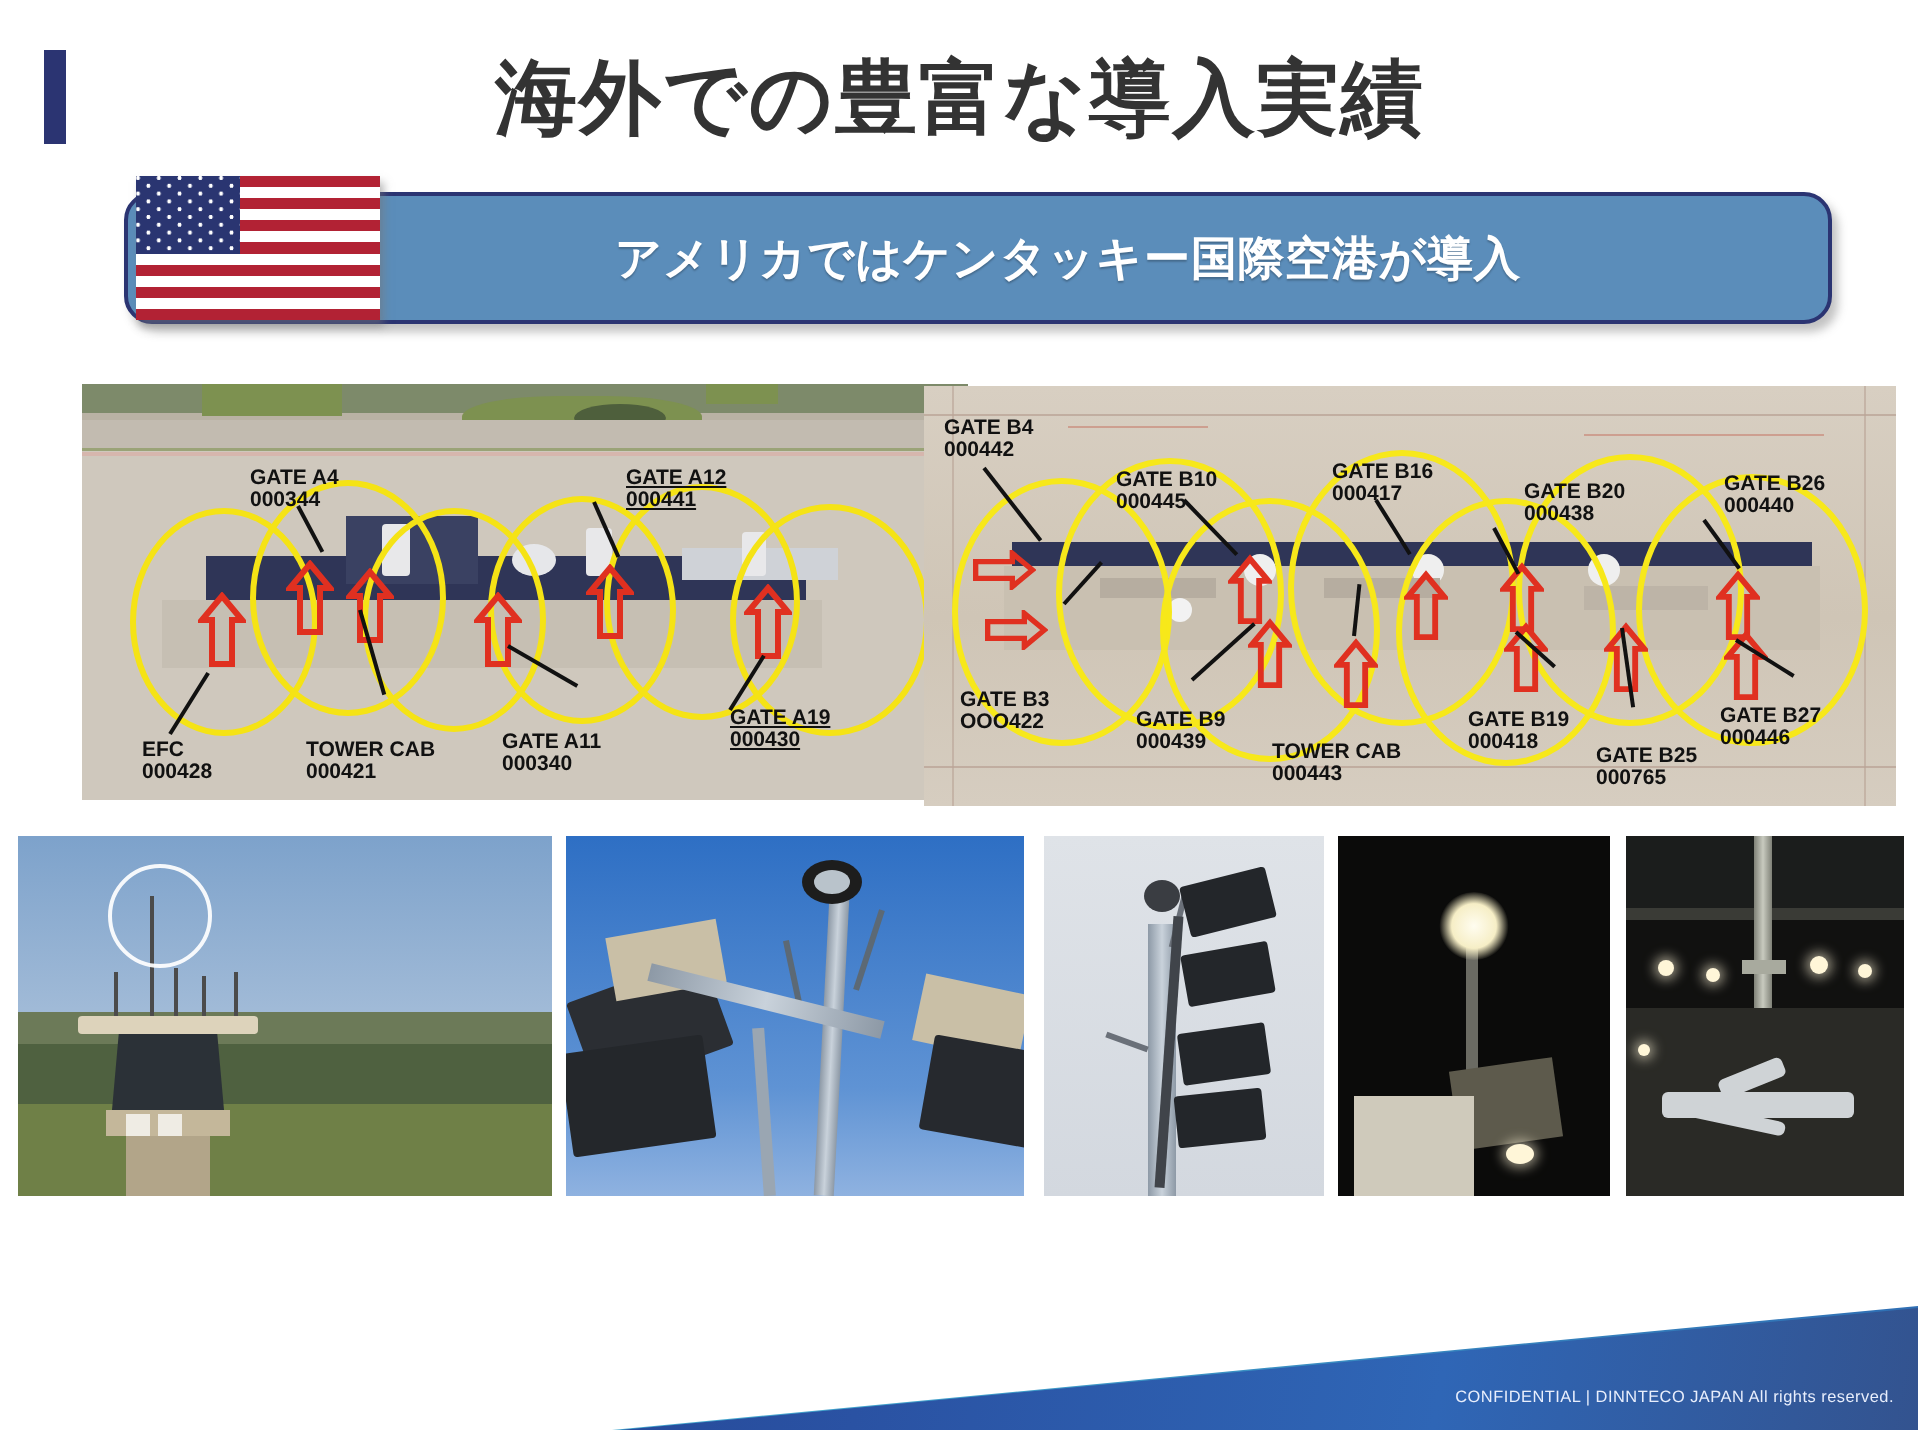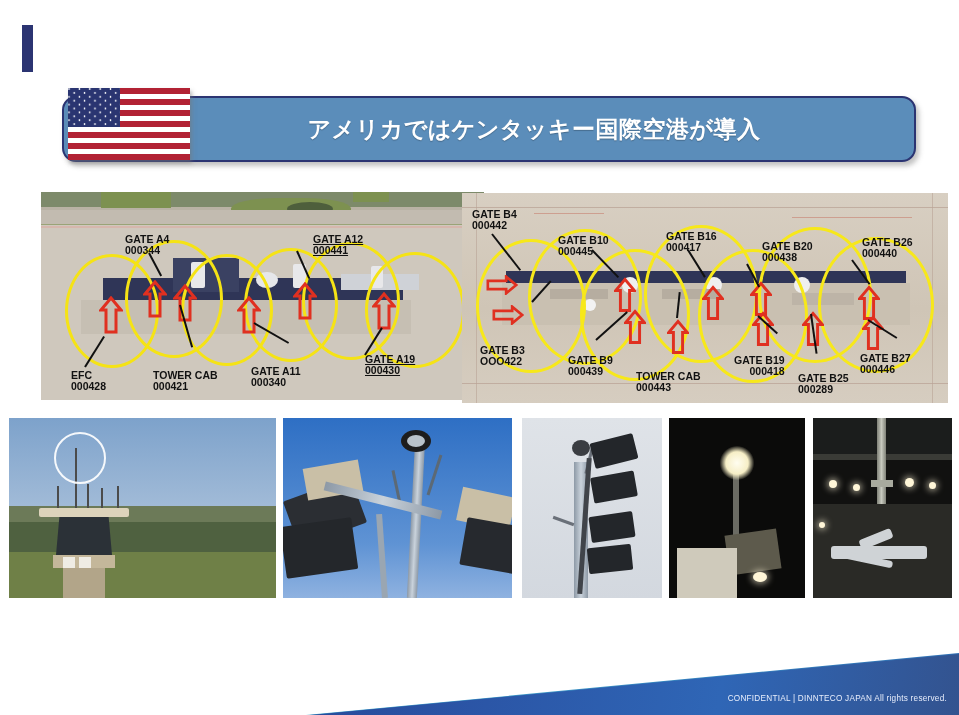--- a/index.html
+++ b/index.html
@@ -151,20 +151,21 @@
     font-size:10px;color:#7d8794;letter-spacing:-.3px;line-height:1.5;
     font-family:"DejaVu Sans","Liberation Sans",sans-serif;
   }
 </style>
 </head>
 <body>
 
 <div class="slide">
 
   <div class="title-accent"></div>
+  <div class="slide-title">海外での豊富な導入実績</div>
 
   <div class="banner">
     <span class="banner-text">アメリカではケンタッキー国際空港が導入</span>
   </div>
   <div class="flag">
     <div class="stripes"></div>
     <div class="canton">
       <div class="stars"></div>
     </div>
   </div>
@@ -336,22 +337,22 @@
     <div class="lead" style="left:406px;top:126px;width:34px;transform:rotate(32deg);"></div>
 
     <div class="lbl lbl-r" style="left:10px;top:16px;"><span>GATE B4</span><br><span>000442</span></div>
     <div class="lbl lbl-r" style="left:96px;top:42px;"><span>GATE B10</span><br><span>000445</span></div>
     <div class="lbl lbl-r" style="left:204px;top:38px;"><span>GATE B16</span><br><span>000417</span></div>
     <div class="lbl lbl-r" style="left:300px;top:48px;"><span>GATE B20</span><br><span>000438</span></div>
     <div class="lbl lbl-r" style="left:400px;top:44px;"><span>GATE B26</span><br><span>000440</span></div>
     <div class="lbl lbl-r" style="left:18px;top:152px;"><span>GATE B3</span><br><span>OOO422</span></div>
     <div class="lbl lbl-r" style="left:106px;top:162px;"><span>GATE B9</span><br><span>000439</span></div>
     <div class="lbl lbl-r" style="left:174px;top:178px;"><span>TOWER CAB</span><br><span>000443</span></div>
-    <div class="lbl lbl-r" style="left:272px;top:162px;text-align:right;"><span>GATE B19</span><br><span>000418</span></div>
-    <div class="lbl lbl-r" style="left:336px;top:180px;"><span>GATE B25</span><br><span>000289</span></div>
+    <div class="lbl lbl-r" style="left:272px;top:162px;"><span>GATE B19</span><br><span>000418</span></div>
+    <div class="lbl lbl-r" style="left:336px;top:180px;"><span>GATE B25</span><br><span>000765</span></div>
     <div class="lbl lbl-r" style="left:398px;top:160px;"><span>GATE B27</span><br><span>000446</span></div>
   </div>
 
   <div class="ph ph1">
     <div class="sky-blue"></div>
     <div class="treeline" style="top:88px;height:28px;background:#6c7a58;"></div>
     <div class="treeline" style="top:104px;height:34px;background:#4f6140;"></div>
     <div class="field" style="height:46px;"></div>
     <div class="mast" style="left:66px;top:30px;height:60px;"></div>
     <div class="mast" style="left:48px;top:68px;height:22px;"></div>

